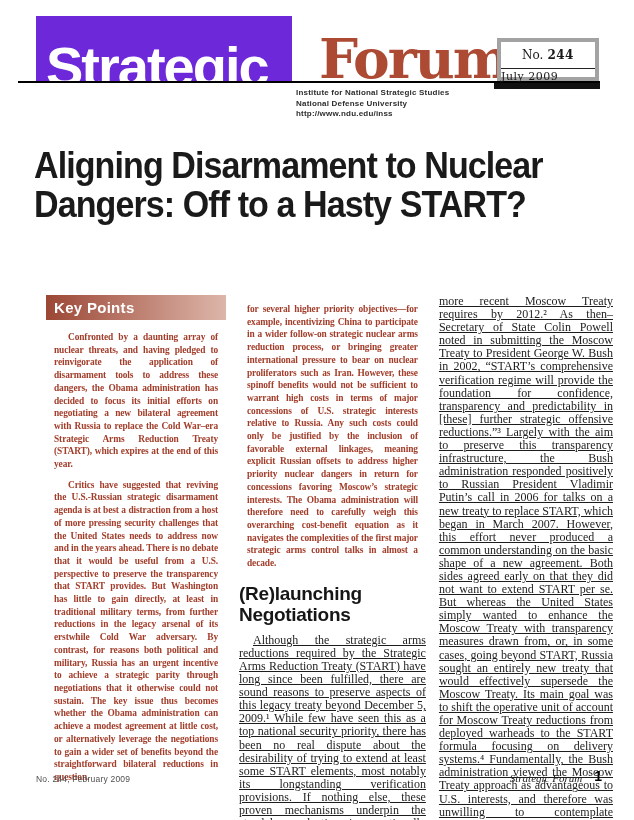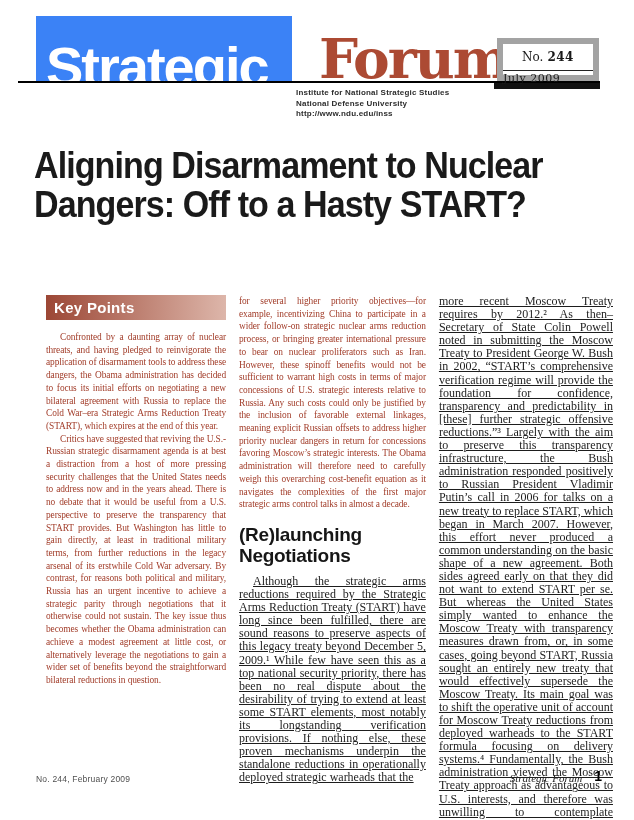--- a/index.html
+++ b/index.html
@@ -9,21 +9,21 @@
     height: 820px;
     background: #ffffff;
     overflow: hidden;
     font-family: "Liberation Serif", serif;
   }
 
   
   .red-block {
     position: absolute; left: 36px; top: 16px;
     width: 256px; height: 66px;
-    background: #3b82f6;
+    background: #6d28d9;
   }
   .masthead-word {
     position: absolute; left: 10px; bottom: -13px;
     font-family: "Liberation Sans", sans-serif;
     font-weight: bold; font-size: 56px; line-height: 1;
     letter-spacing: -2px; color: #ffffff;
     white-space: nowrap;
   }
   .reflection {
     position: absolute; left: 36px; top: 84px;
@@ -46,21 +46,21 @@
     position: absolute; left: 18px; top: 81px;
     width: 582px; height: 2px; background: #000000;
   }
   .issue-shadow-bar {
     position: absolute; left: 494px; top: 83px;
     width: 106px; height: 6px; background: #111111;
   }
   .issue-box {
     position: absolute; left: 497px; top: 38px;
     width: 102px; height: 43px;
-    border: 6px solid #a3a3a3; background: #ffffff;
+    border: 4px solid #a3a3a3; background: #ffffff;
     font-family: "DejaVu Serif", serif; color: #1a1a1a;
     box-sizing: border-box;
   }
   .issue-box .row1 {
     height: 26px; border-bottom: 1px solid #222222;
     display: flex; align-items: center; justify-content: center;
     gap: 4px; font-size: 12px;
   }
   .issue-box .row1 .num { font-weight: bold; letter-spacing: 0.5px; }
   .issue-box .row2 {
@@ -107,24 +107,24 @@
     height: 25px; box-sizing: border-box;
     background: linear-gradient(to right, #9c4735, #ddb6aa);
     color: #ffffff;
     font-family: "Liberation Sans", sans-serif;
     font-weight: bold; font-size: 15px; line-height: 25px;
     letter-spacing: 0.3px; padding-left: 8px;
     margin-bottom: 11px;
   }
   .kp {
     font-family: "Liberation Serif", serif;
-    font-weight: normal; color: #a23d2a;
+    font-weight: bold; color: #a23d2a;
     font-size: 9.4px; line-height: 12.7px;
     letter-spacing: -0.1px;
-    text-align: justify; margin: 0;
+    text-align: justify; margin: 8px;
     hyphens: auto; -webkit-hyphens: auto;
   }
   .body-text {
     font-family: "Liberation Serif", serif;
     color: #1d1d1d;
     font-size: 12px; line-height: 13.1px;
     text-align: justify; margin: 0;
     hyphens: auto; text-decoration: underline; -webkit-hyphens: auto;
   }
   .indent { text-indent: 14px; }

